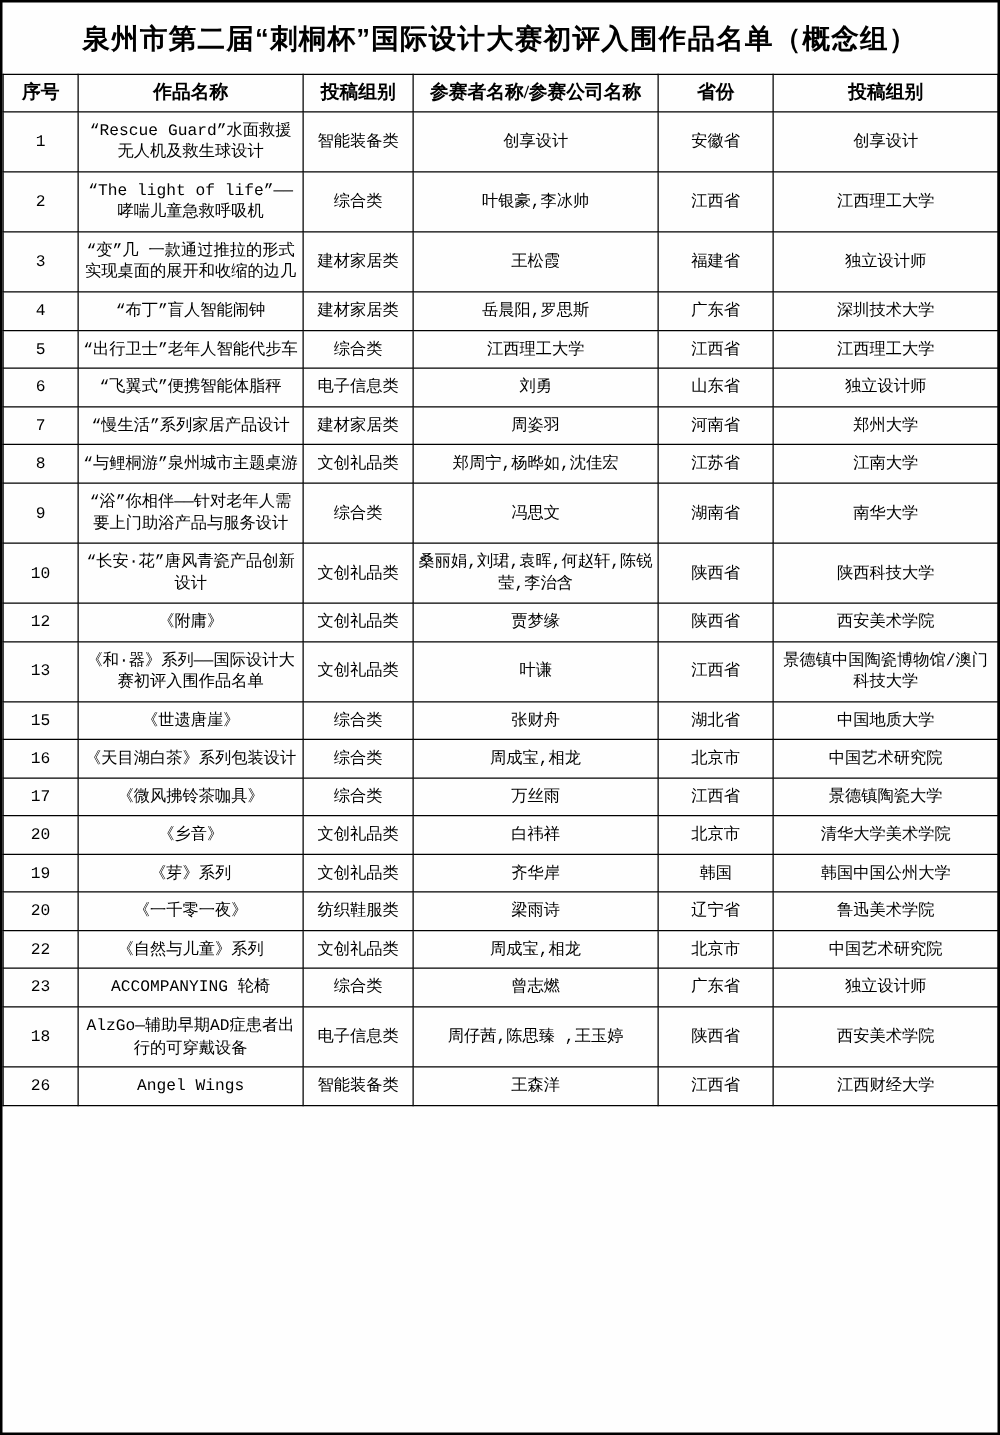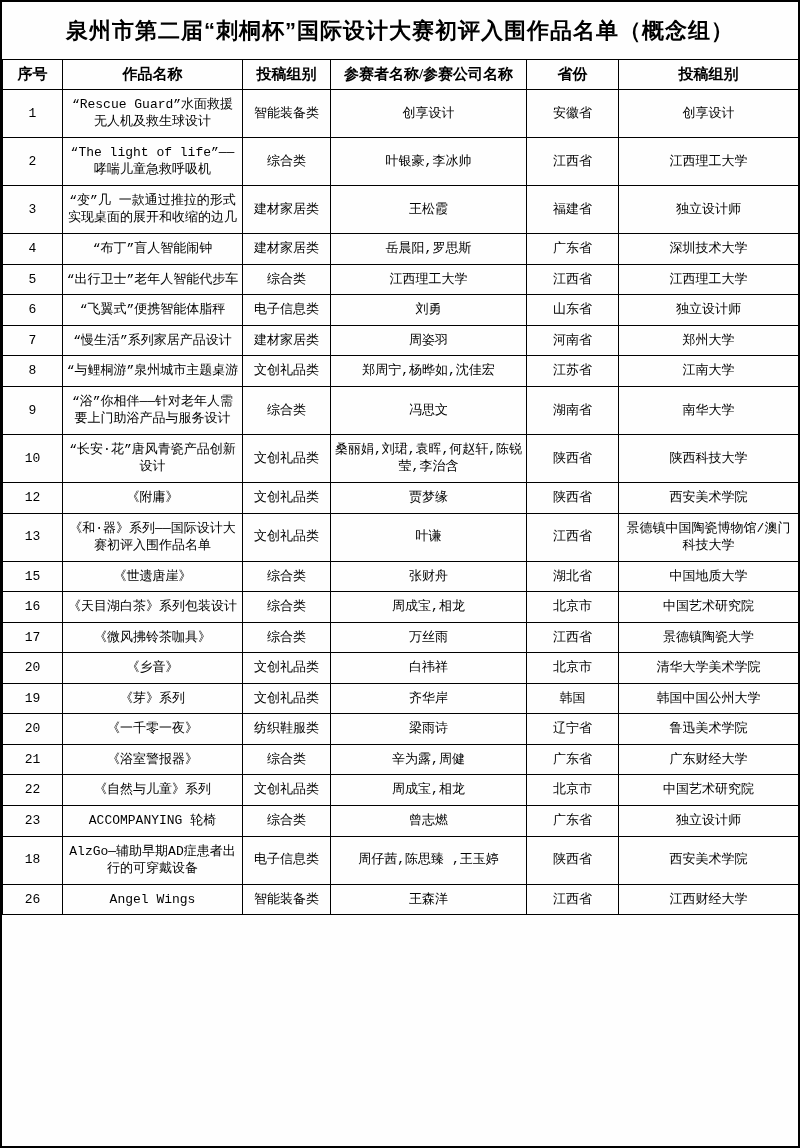--- a/index.html
+++ b/index.html
@@ -219,28 +219,20 @@
   </tr>
         <tr>
     <td>20</td>
     <td>《一千零一夜》</td>
     <td>纺织鞋服类</td>
     <td>梁雨诗</td>
     <td>辽宁省</td>
     <td>鲁迅美术学院</td>
   </tr>
         <tr>
-    <td>21</td>
-    <td>《浴室警报器》</td>
-    <td>综合类</td>
-    <td>辛为露,周健</td>
-    <td>广东省</td>
-    <td>广东财经大学</td>
-  </tr>
-        <tr>
     <td>22</td>
     <td>《自然与儿童》系列</td>
     <td>文创礼品类</td>
     <td>周成宝,相龙</td>
     <td>北京市</td>
     <td>中国艺术研究院</td>
   </tr>
         <tr>
     <td>23</td>
     <td>ACCOMPANYING 轮椅</td>

